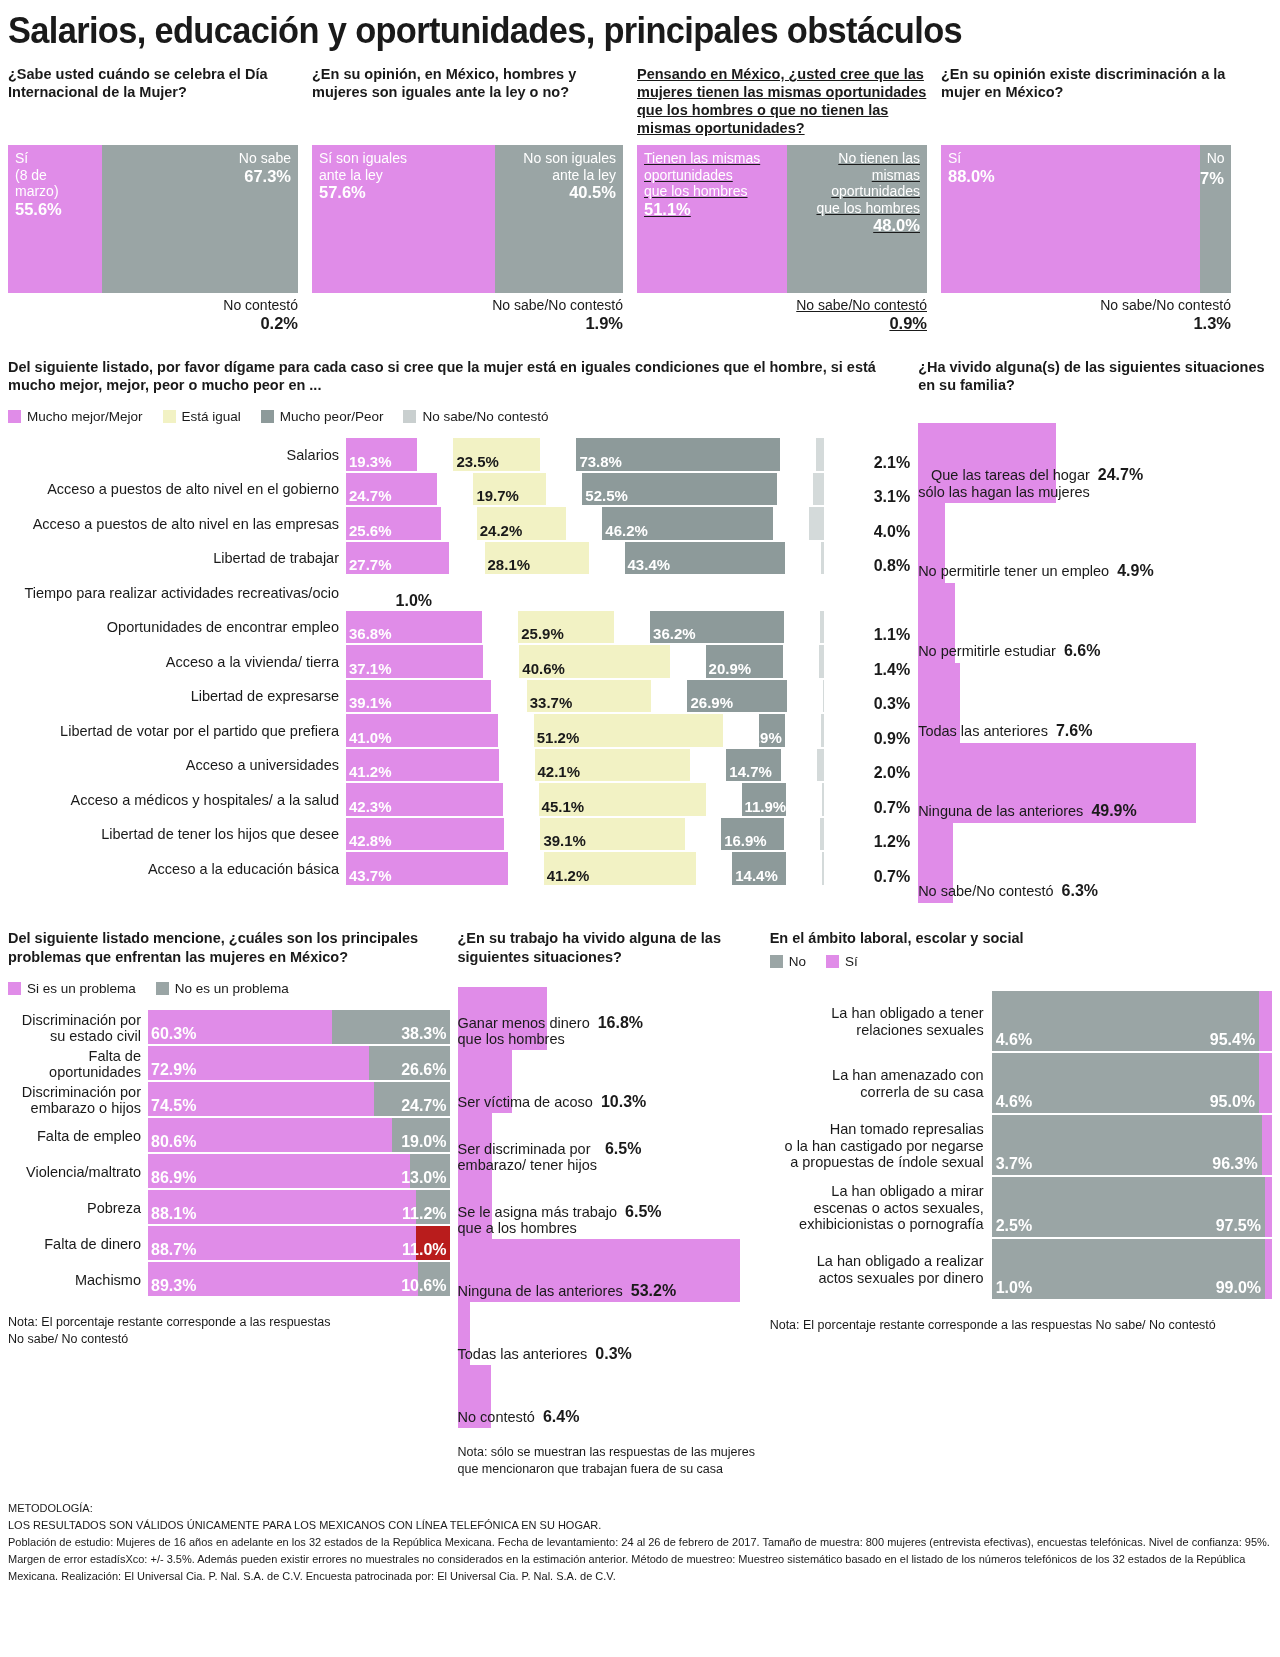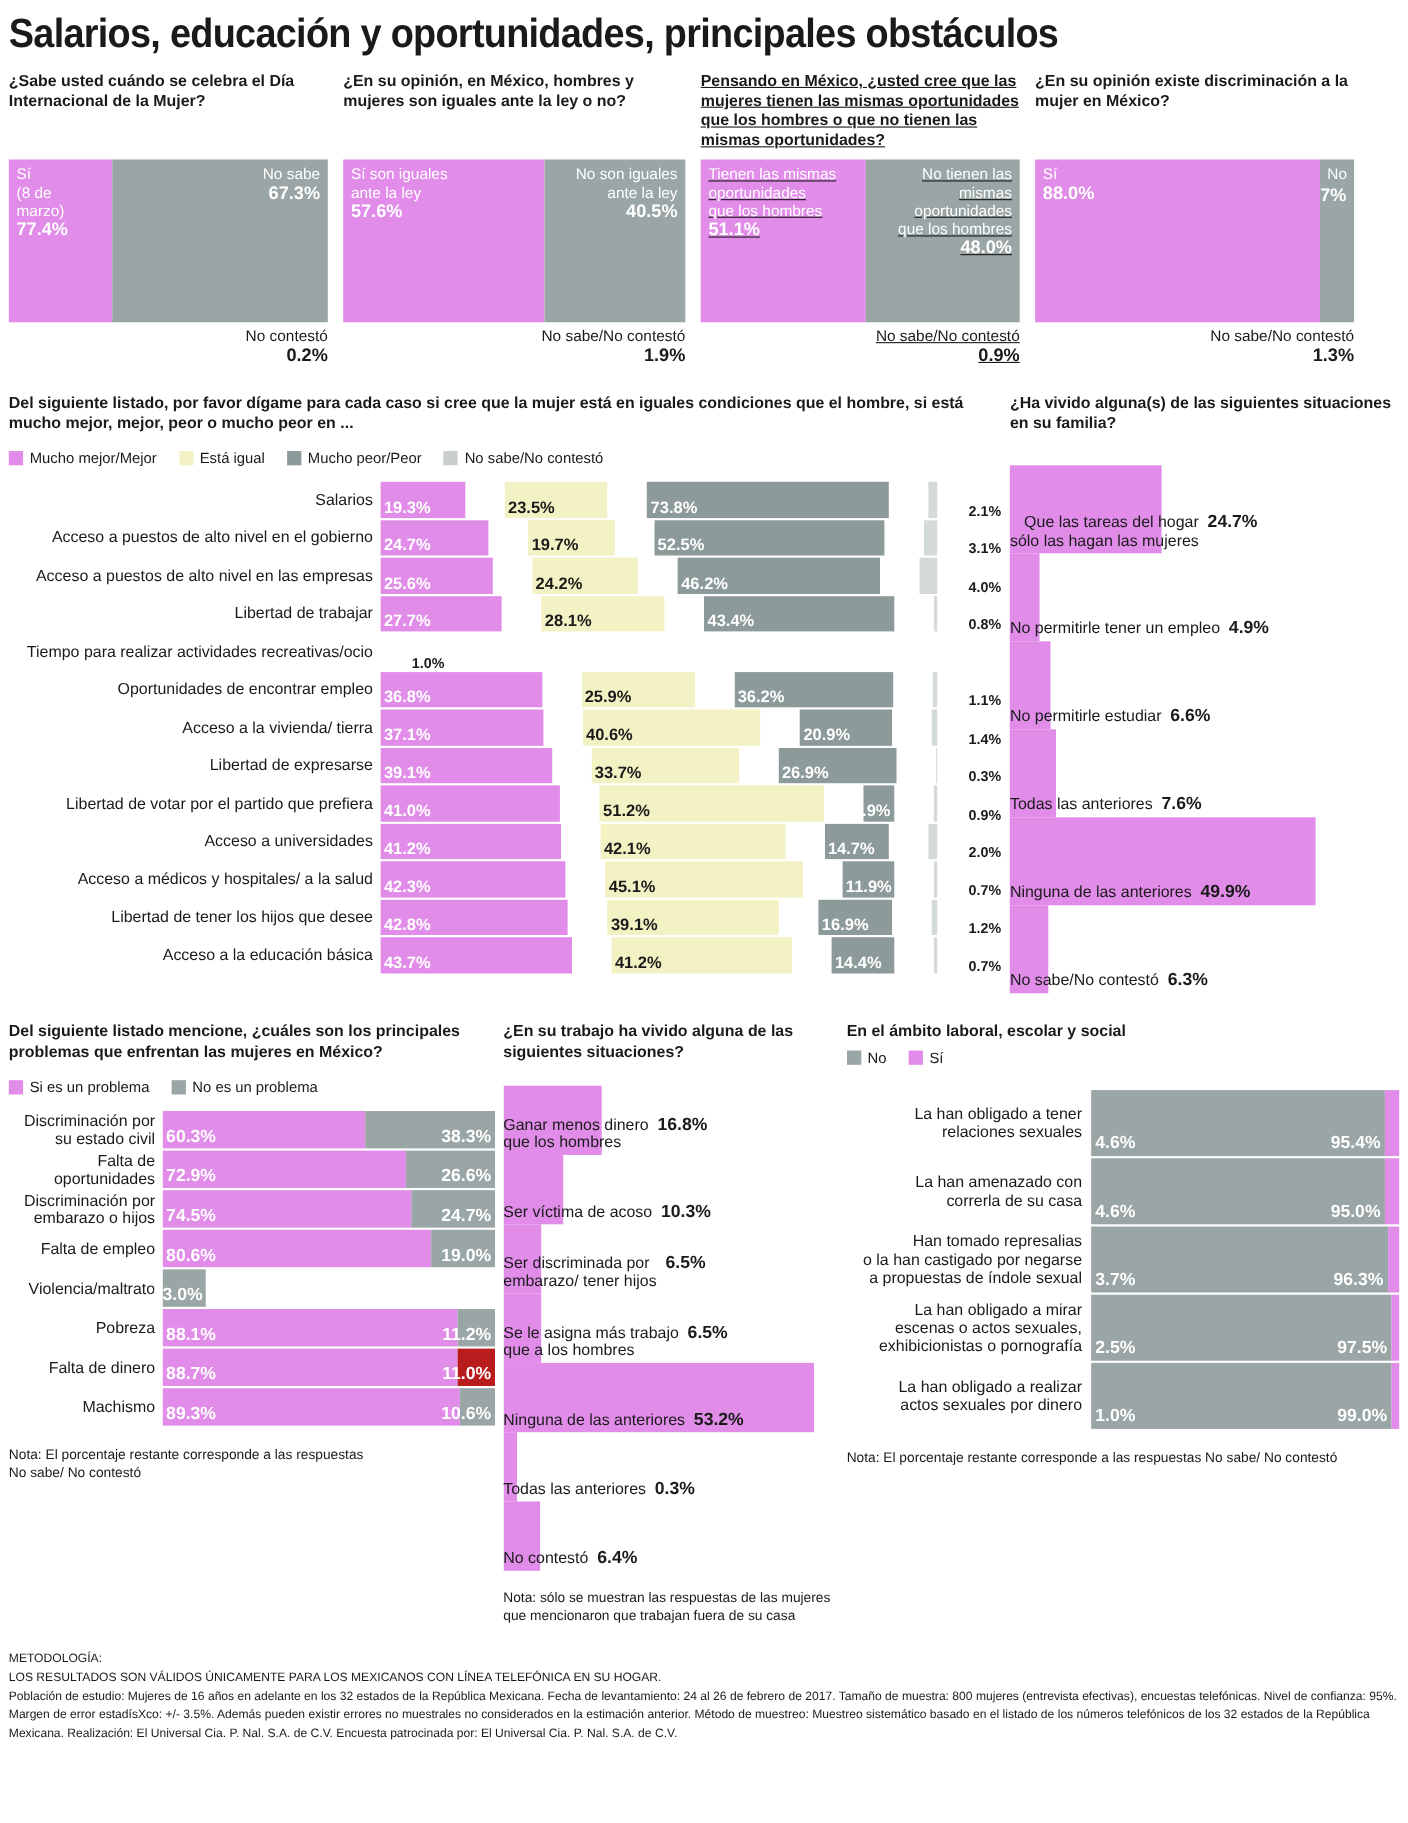--- a/index.html
+++ b/index.html
@@ -70,21 +70,21 @@
   .bseg.dgray { background: #8d9a9a; }
   .bseg.lgray { background: #d4dada; }
   .bval {
     position: absolute; bottom: 1px; left: 3px; font-size: 15px; font-weight: bold;
     white-space: nowrap;
   }
   .bval.white { color: #fff; }
   .bval.dark { color: #1a1a1a; }
   .bval.rt { left: auto; right: 3px; }
   .srow-tail { width: 58px; display: flex; align-items: flex-end; justify-content: flex-end;
-     padding-bottom: 1px; font-size: 13px; font-weight: bold; }
+     padding-bottom: 1px; font-size: 16px; font-weight: bold; margin-left: 28px; }
 
   
   .fam { position: relative; margin-top: 28px; height: 480px; }
   .fam-row { position: relative; height: 80px; }
   .fam-bar { position: absolute; left: 0; top: 0; height: 100%; background: #e08ce8; }
   .fam-txt {
     position: absolute; bottom: 3px; left: 0; width: 100%;
     display: flex; align-items: baseline; gap: 8px; font-size: 14.5px; line-height: 1.15;
   }
   .fam-txt .lbl { text-align: right; }
@@ -128,21 +128,21 @@
 
   <div class="main-title">Salarios, educación y oportunidades, principales obstáculos</div>
 
   <div class="top-row">
 
     <div class="top-block tb1">
       <div class="q-text">¿Sabe usted cuándo se celebra el Día Internacional de la Mujer?</div>
       <div class="bar-box">
         <div class="seg pink" style="width:32.5%">
           <div class="seg-label">Sí<br>(8 de<br>marzo)</div>
-          <div class="seg-val">77.4%</div>
+          <div class="seg-val">55.6%</div>
         </div>
         <div class="seg gray" style="width:67.5%">
           <div class="seg-label right">No sabe</div>
           <div class="seg-val" style="text-align:right">67.3%</div>
         </div>
       </div>
       <div class="below-note">
         <span>No contestó</span>
         <b>0.2%</b>
       </div>
@@ -529,20 +529,23 @@
                 <span class="bval white" style="font-size:16px">80.6%</span>
               </div>
               <div class="bseg mgray-b" style="width:19.076305220883537%;background:#9aa5a5">
                 <span class="bval white rt" style="font-size:16px">19.0%</span>
               </div>
             </div>
           </div>
           <div class="b2row">
             <div class="b2label">Violencia/maltrato</div>
             <div class="b2bars">
+              <div class="bseg pink" style="width:86.98698698698699%">
+                <span class="bval white" style="font-size:16px">86.9%</span>
+              </div>
               <div class="bseg mgray-b" style="width:13.013013013013012%;background:#9aa5a5">
                 <span class="bval white rt" style="font-size:16px">13.0%</span>
               </div>
             </div>
           </div>
           <div class="b2row">
             <div class="b2label">Pobreza</div>
             <div class="b2bars">
               <div class="bseg pink" style="width:88.72104733131924%">
                 <span class="bval white" style="font-size:16px">88.1%</span>

